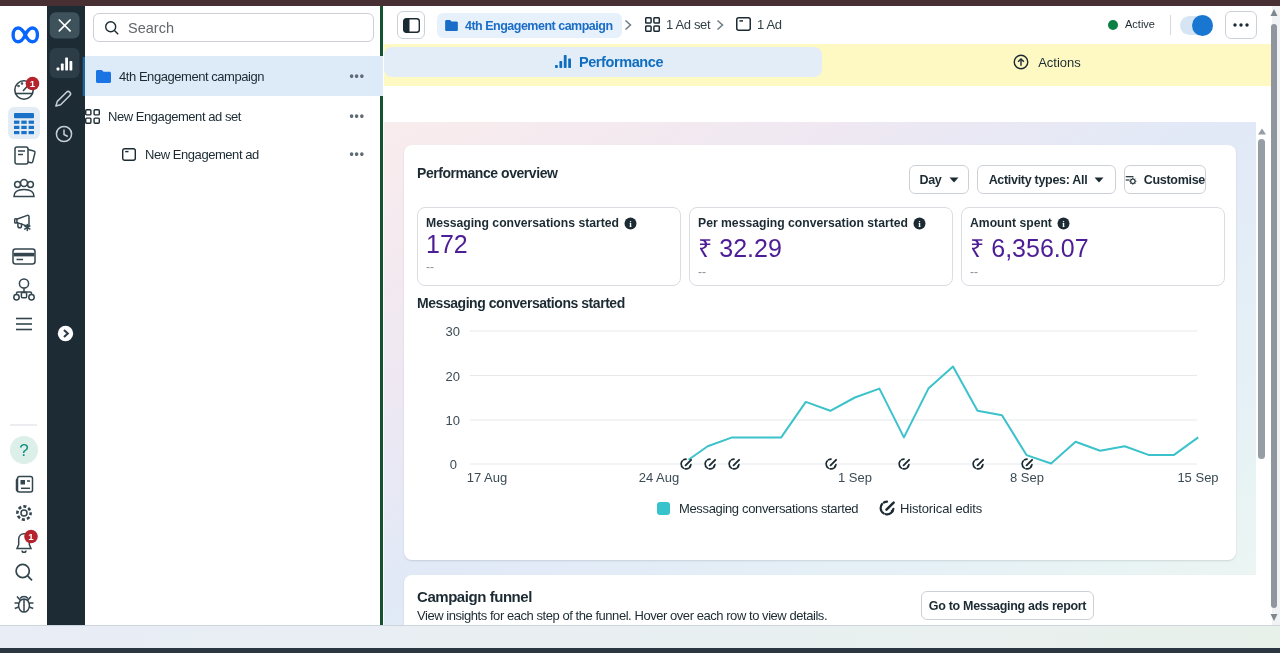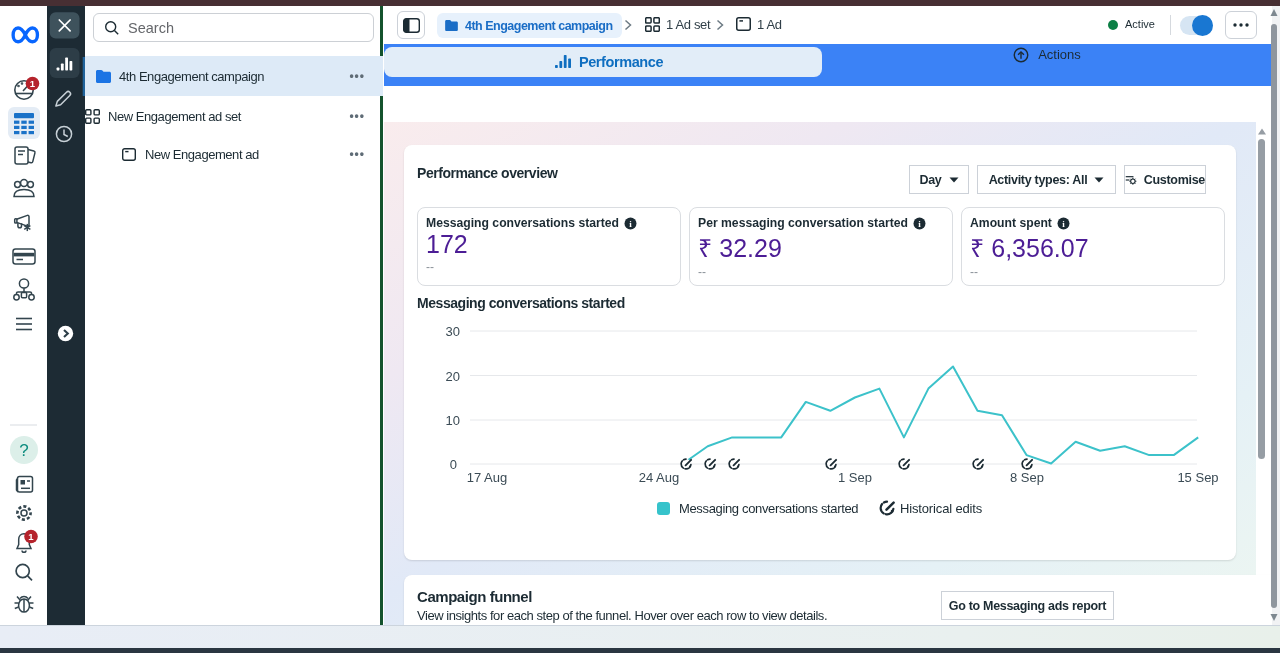--- a/index.html
+++ b/index.html
@@ -26,31 +26,31 @@
   .hdr { left:0; top:0; width:888px; height:38px; background:#fff; }
   .togglebtn { left:13px; top:5px; width:28px; height:28px; border:1px solid #ccd1d8; border-radius:6px; display:flex; align-items:center; justify-content:center; }
   .pill { white-space:nowrap; left:53px; top:7px; height:25px; padding:0 9px 0 8px; background:#e7f1fc; border-radius:6px; display:flex; align-items:center; gap:7px; color:#1a6dc6; font-size:12.5px; font-weight:bold; letter-spacing:-0.5px; }
   .crumb { white-space:nowrap; display:flex; align-items:flex-start; gap:6px; font-size:13px; color:#303f48; letter-spacing:-0.35px; }
     .greendot { width:10px; height:10px; border-radius:50%; background:#0c7f45; }
   .vline { width:1px; height:20px; background:#d5d9de; }
   .toggle { width:33px; height:19px; border-radius:10px; background:#d6e5f3; position:relative; }
   .knob { position:absolute; right:0px; top:-1px; width:21px; height:21px; border-radius:50%; background:#1977d2; }
   .morebtn { left:841px; top:5px; width:32px; height:28px; border:1px solid #ccd1d8; border-radius:6px; display:flex; align-items:center; justify-content:center; }
   
-  .tabs { left:0; top:38px; width:888px; height:42px; background:#3b82f6; }
+  .tabs { left:0; top:38px; width:888px; height:42px; background:#fef9c3; }
   .tabperf { left:0; top:3px; width:438px; height:30px; background:#e2edf8; border-radius:8px; display:flex; align-items:center; justify-content:center; gap:8px; color:#0f6ec0; font-size:14.5px; font-weight:bold; letter-spacing:-0.4px; padding-left:12px; }
-  .tabact { left:438px; top:3px; width:450px; height:30px; display:flex; justify-content:center; gap:9px; color:#1c2b33; font-size:13px; }
+  .tabact { left:438px; top:3px; width:450px; height:30px; display:flex; align-items:center; justify-content:center; gap:9px; color:#1c2b33; font-size:13px; }
   
   .datebtn { white-space:nowrap; left:604px; top:81px; width:271px; height:30px; border:1px solid #c6ccd3; border-radius:8px; background:#fff; display:flex; align-items:center; gap:8px; padding-left:9px; font-size:12px; font-weight:bold; color:#1c2b33; letter-spacing:-0.4px; }
   
   .grad { left:384px; top:122px; width:872px; height:503px; background:linear-gradient(151deg,#f9eced 0%, #efe8f2 26%, #e1e9f7 48%, #e5f1f6 76%, #edf6f1 100%); }
   .card { left:404px; top:145px; width:832px; height:415px; background:#fff; border-radius:8px; box-shadow:0 1px 2px rgba(0,0,0,0.12); }
   .card2 { left:404px; top:575px; width:988px; height:50px; background:#fff; border-radius:8px 8px 0 0; box-shadow:0 1px 2px rgba(0,0,0,0.12); }
   .cardtitle { font-size:14px; font-weight:bold; color:#1c2b33; letter-spacing:-0.45px; white-space:nowrap; }
-  .btn { white-space:nowrap; border:1px solid #ccd1d8; border-radius:0; background:#fff; display:flex; align-items:center; justify-content:center; gap:7px; font-size:12.5px; font-weight:bold; color:#1c2b33; letter-spacing:-0.3px; }
+  .btn { white-space:nowrap; border:1px solid #ccd1d8; border-radius:6px; background:#fff; display:flex; align-items:center; justify-content:center; gap:7px; font-size:12.5px; font-weight:bold; color:#1c2b33; letter-spacing:-0.3px; }
   .metric { position:absolute; top:62px; height:79px; width:264px; border:1px solid #dadde1; border-radius:8px; padding:8px 8px; }
   .mlabel { white-space:nowrap; font-size:12.2px; font-weight:bold; color:#1c2b33; display:flex; align-items:center; gap:5px; }
   .mval { font-size:25px; color:#4c1d95; margin-top:0; letter-spacing:0px; }
   .msub { font-size:12px; color:#8a9299; margin-top:1px; }
 </style>
 </head>
 <body>
 <div class="abs topstrip"></div>
 <div class="abs sidebar" id="sidebar">
 <svg width="47" height="619" viewBox="0 6 47 619" font-family="Liberation Sans, sans-serif">
@@ -369,21 +369,21 @@
     <g>
       <rect x="657" y="502" width="13" height="13" rx="3" fill="#36c3cb"></rect>
       <text x="679" y="513" font-size="13" letter-spacing="-0.35" fill="#1c2b33">Messaging conversations started</text>
       <text x="900" y="513" font-size="13" letter-spacing="-0.15" fill="#1c2b33">Historical edits</text>
     </g>
   </svg>
 </div>
 <div class="abs card2" id="funnelcard">
   <div class="abs cardtitle" style="left:13px; top:13px; font-size:15px;">Campaign funnel</div>
   <div class="abs" style="left:13px; top:33px; font-size:13px; letter-spacing:-0.45px; color:#1c2b33;">View insights for each step of the funnel. Hover over each row to view details.</div>
-  <div class="abs btn" style="left:517px; top:16px; width:173px; height:29px;margin-left:20px;">Go to Messaging ads report</div>
+  <div class="abs btn" style="left:517px; top:16px; width:173px; height:29px;">Go to Messaging ads report</div>
   <div class="abs btn" style="left:697px; top:16px; width:122px; height:29px;margin-top:47px;">Customise funnel</div>
 </div>
 <div class="abs footer"></div>
 <div class="abs bottomstrip"></div>
 <div class="abs sb-outer"></div>
 <svg class="abs" style="left:1270px; top:8px;" width="8" height="10" viewBox="0 0 8 10" fill="#7e8890">
     <path d="M4 1 L7.5 8 L0.5 8 Z"></path>
   </svg>
 <div class="abs sb-outer-thumb"></div>
 <svg class="abs" style="left:1270px; top:612px;" width="8" height="10" viewBox="0 0 8 10" fill="#7e8890">

